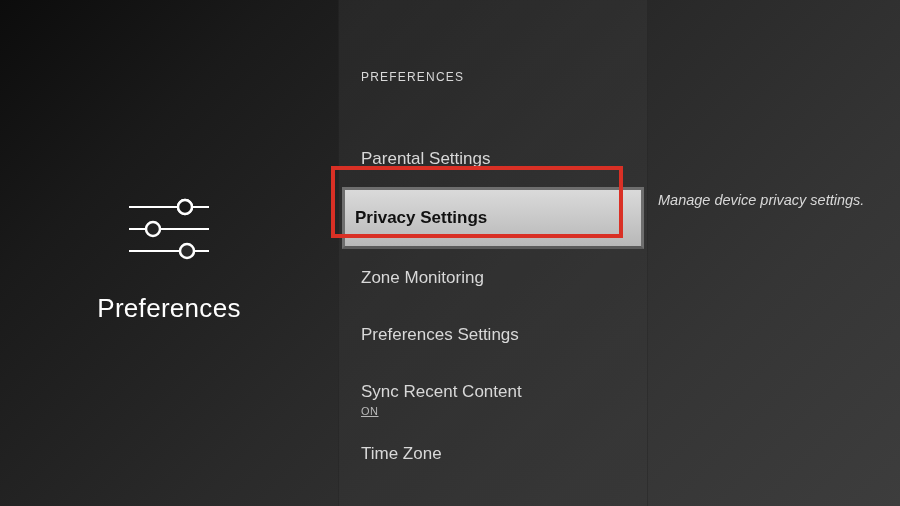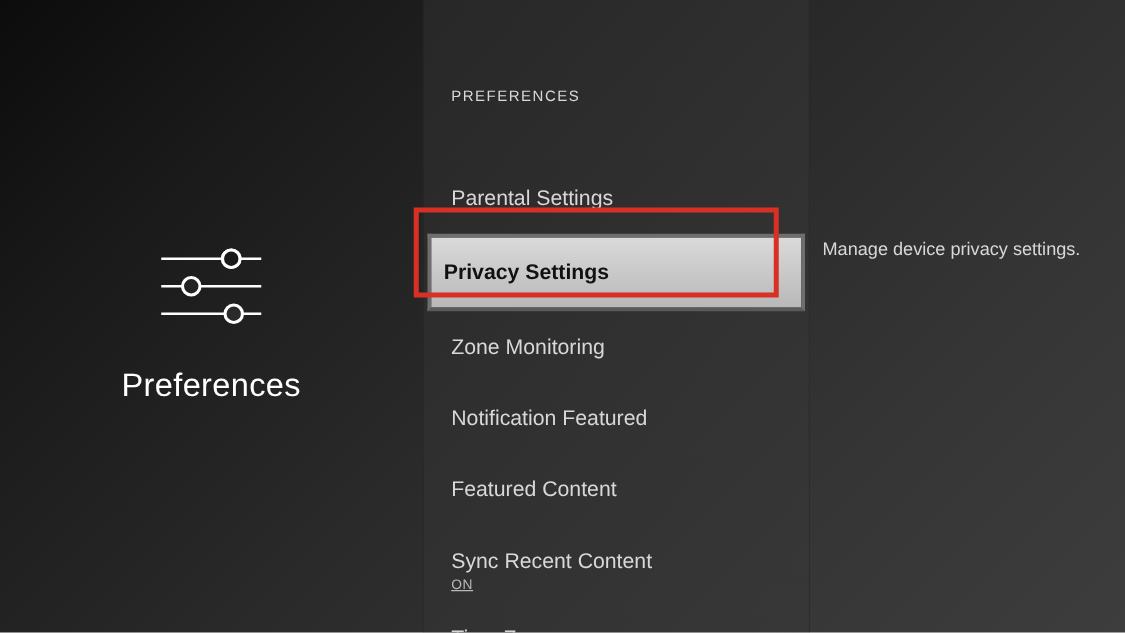--- a/index.html
+++ b/index.html
@@ -105,20 +105,21 @@
   
   .right-panel {
     flex: 1;
     padding: 192px 10px 0 10px;
   }
   
   .description {
     color: #d8d8d8;
     font-size: 14.5px;
     font-weight: 400;
+    font-style: italic;
   }
   
   .cutoff {
     overflow: hidden;
     height: 18px;
   }
 </style>
 </head>
 <body>
 
@@ -146,24 +147,21 @@
     <div class="menu-item">
       <span>Parental Settings</span>
     </div>
     <div class="menu-item selected">
       <span>Privacy Settings</span>
     </div>
     <div class="menu-item">
       <span>Zone Monitoring</span>
     </div>
     <div class="menu-item">
-      <span>Notification Featured</span>
-    </div>
-    <div class="menu-item">
-      <span>Featured Content</span>
+      <span>Preferences Settings</span>
     </div>
     <div class="menu-item with-sub">
       <span>Sync Recent Content</span>
       <span class="sub">ON</span>
     </div>
     <div class="menu-item cutoff">
       <span>Time Zone</span>
     </div>
   </div>
 </div>

